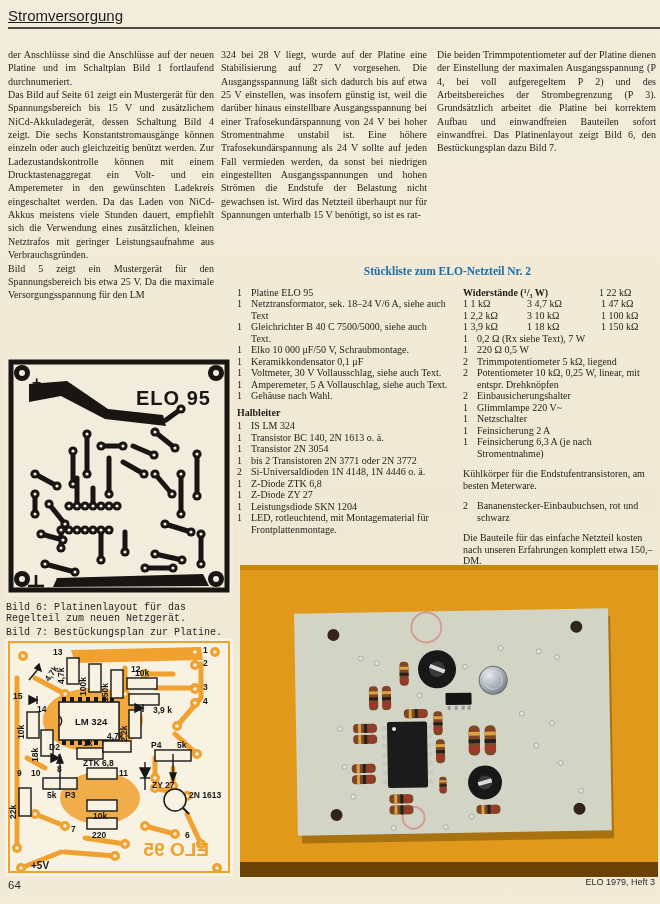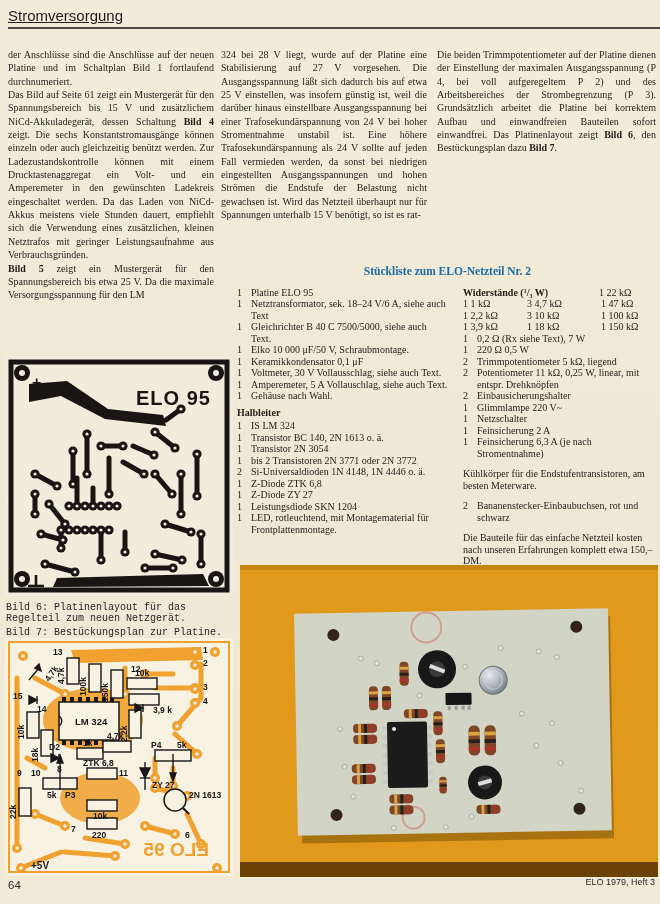--- a/index.html
+++ b/index.html
@@ -6,21 +6,21 @@
   .page{position:relative;width:660px;height:904px;overflow:hidden;
         background:linear-gradient(180deg,#f2ecda 0%,#efe8d4 55%,#f1ead7 100%);
         color:#211d18;font-family:"Liberation Serif","DejaVu Serif",serif;}
 
   .section-title{position:absolute;left:8px;top:7px;font-size:15px;color:#1c1c1c;
         font-family:"Liberation Sans","DejaVu Sans",sans-serif;text-decoration:underline;}
   .header-rule{position:absolute;left:8px;right:0;top:27px;height:2px;background:#4b4a47;}
 
   .col{position:absolute;top:48px;font-size:10px;line-height:13.35px;text-align:justify;}
   .col p{margin:0;}
-  .col b{font-weight:bold;}
+  .col b{font-weight:normal;}
   .col1{left:8px;width:206px;}
   .col2{left:221px;width:206px;}
   .col3{left:437px;width:219px;}
   .author{text-align:right;font-style:italic;margin-top:1px;}
 
   .stueckliste{position:absolute;left:237px;top:266px;width:421px;font-size:10px;line-height:11.5px;}
   .pl-title{margin:0 0 9px 0;text-align:center;color:#1d6ca6;font-size:11.5px;font-weight:bold;}
   .pl-cols{display:flex;gap:14px;}
   .pl-left{width:212px;flex:none;}
   .pl-right{flex:1;}
@@ -168,21 +168,21 @@
         <div class="pl-item">
             <span class="q">1</span>
             <span class="d">220 Ω 0,5 W</span>
           </div>
         <div class="pl-item">
             <span class="q">2</span>
             <span class="d">Trimmpotentiometer 5 kΩ, liegend</span>
           </div>
         <div class="pl-item">
             <span class="q">2</span>
-            <span class="d">Potentiometer 11 kΩ, 0,25 W, linear, mit entspr. Drehknöpfen</span>
+            <span class="d">Potentiometer 10 kΩ, 0,25 W, linear, mit entspr. Drehknöpfen</span>
           </div>
         <div class="pl-item">
             <span class="q">2</span>
             <span class="d">Einbausicherungshalter</span>
           </div>
         <div class="pl-item">
             <span class="q">1</span>
             <span class="d">Glimmlampe 220 V~</span>
           </div>
         <div class="pl-item">

